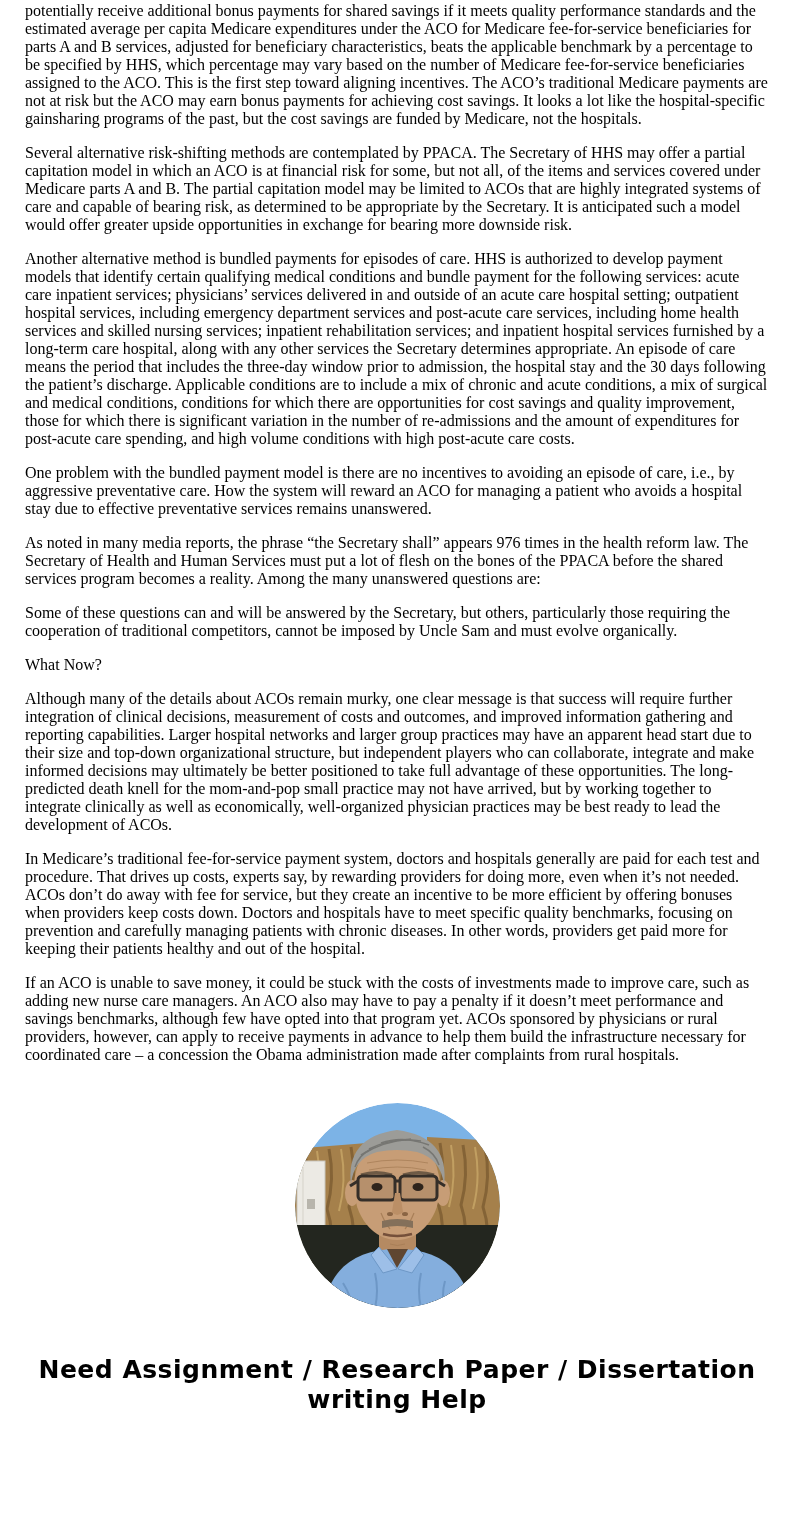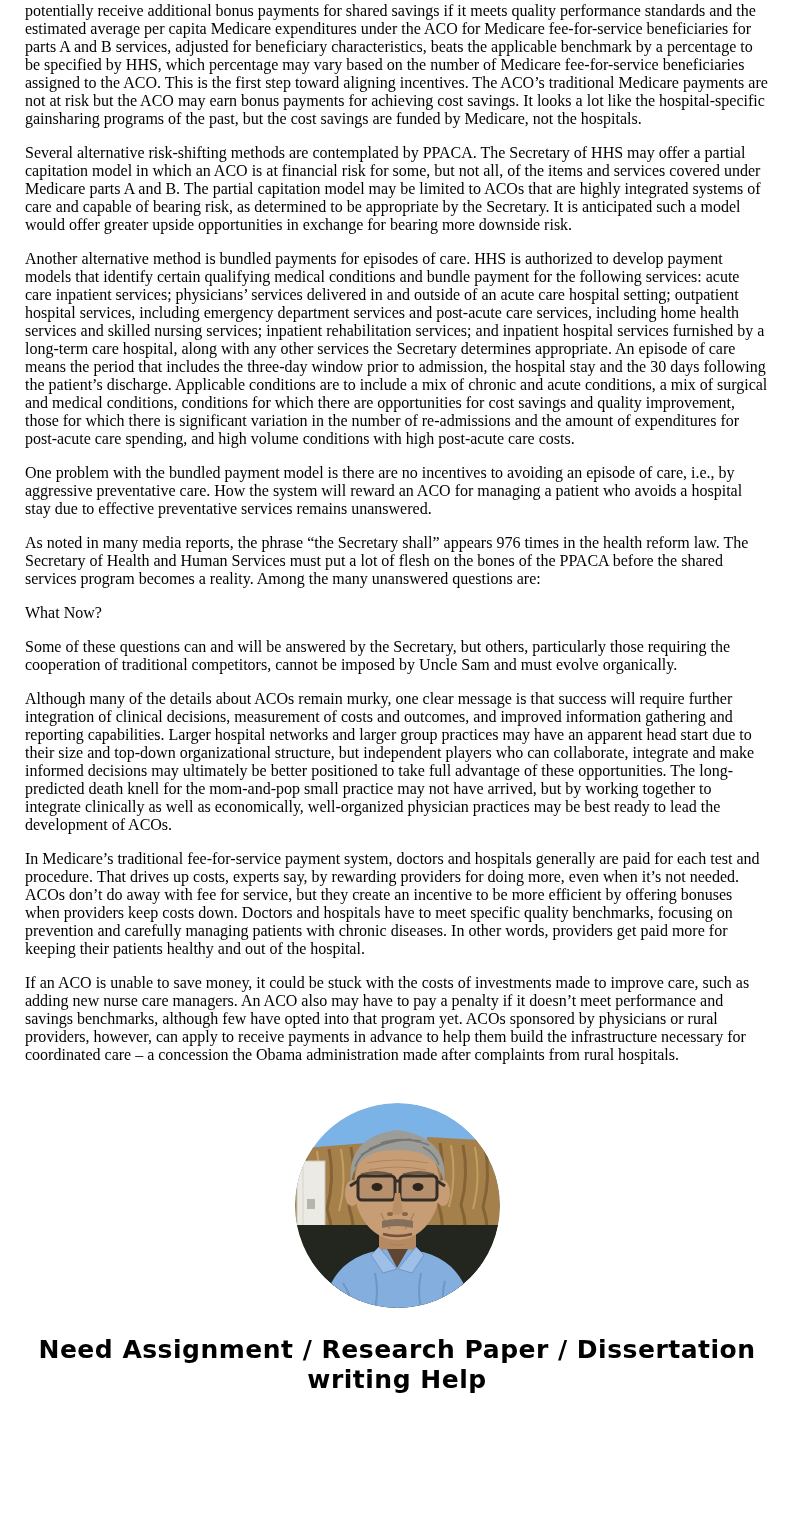--- a/index.html
+++ b/index.html
@@ -23,42 +23,42 @@
   .article p.first { margin-top: 2px; }
   .portrait-wrap {
     width: 205px;
     height: 205px;
     margin: 39px auto 0 auto;
     border-radius: 50%;
     overflow: hidden;
   }
   .portrait-wrap svg { display: block; }
   .footer {
-    margin-top: 27px;
+    margin-top: 47px;
     padding: 0 23px;
     text-align: center;
     font-family: "DejaVu Sans", sans-serif;
     font-weight: bold;
     font-size: 25px;
     line-height: 30px;
     letter-spacing: 0.5px;
     color: #000000;
   }
 </style>
 </head>
 <body>
 
 <div class="article">
   <p class="first">potentially receive additional bonus payments for shared savings if it meets quality performance standards and the estimated average per capita Medicare expenditures under the ACO for Medicare fee-for-service beneficiaries for parts A and B services, adjusted for beneficiary characteristics, beats the applicable benchmark by a percentage to be specified by HHS, which percentage may vary based on the number of Medicare fee-for-service beneficiaries assigned to the ACO. This is the first step toward aligning incentives. The ACO’s traditional Medicare payments are not at risk but the ACO may earn bonus payments for achieving cost savings. It looks a lot like the hospital-specific gainsharing programs of the past, but the cost savings are funded by Medicare, not the hospitals.</p>
   <p>Several alternative risk-shifting methods are contemplated by PPACA. The Secretary of HHS may offer a partial capitation model in which an ACO is at financial risk for some, but not all, of the items and services covered under Medicare parts A and B. The partial capitation model may be limited to ACOs that are highly integrated systems of care and capable of bearing risk, as determined to be appropriate by the Secretary. It is anticipated such a model would offer greater upside opportunities in exchange for bearing more downside risk.</p>
   <p>Another alternative method is bundled payments for episodes of care. HHS is authorized to develop payment models that identify certain qualifying medical conditions and bundle payment for the following services: acute care inpatient services; physicians’ services delivered in and outside of an acute care hospital setting; outpatient hospital services, including emergency department services and post-acute care services, including home health services and skilled nursing services; inpatient rehabilitation services; and inpatient hospital services furnished by a long-term care hospital, along with any other services the Secretary determines appropriate. An episode of care means the period that includes the three-day window prior to admission, the hospital stay and the 30 days following the patient’s discharge. Applicable conditions are to include a mix of chronic and acute conditions, a mix of surgical and medical conditions, conditions for which there are opportunities for cost savings and quality improvement, those for which there is significant variation in the number of re-admissions and the amount of expenditures for post-acute care spending, and high volume conditions with high post-acute care costs.</p>
   <p>One problem with the bundled payment model is there are no incentives to avoiding an episode of care, i.e., by aggressive preventative care. How the system will reward an ACO for managing a patient who avoids a hospital stay due to effective preventative services remains unanswered.</p>
   <p>As noted in many media reports, the phrase “the Secretary shall” appears 976 times in the health reform law. The Secretary of Health and Human Services must put a lot of flesh on the bones of the PPACA before the shared services program becomes a reality. Among the many unanswered questions are:</p>
+  <p>Some of these questions can and will be answered by the Secretary, but others, particularly those requiring the cooperation of traditional competitors, cannot be imposed by Uncle Sam and must evolve organically.</p>
   <p>What Now?</p>
-  <p>Some of these questions can and will be answered by the Secretary, but others, particularly those requiring the cooperation of traditional competitors, cannot be imposed by Uncle Sam and must evolve organically.</p>
   <p>Although many of the details about ACOs remain murky, one clear message is that success will require further integration of clinical decisions, measurement of costs and outcomes, and improved information gathering and reporting capabilities. Larger hospital networks and larger group practices may have an apparent head start due to their size and top-down organizational structure, but independent players who can collaborate, integrate and make informed decisions may ultimately be better positioned to take full advantage of these opportunities. The long-predicted death knell for the mom-and-pop small practice may not have arrived, but by working together to integrate clinically as well as economically, well-organized physician practices may be best ready to lead the development of ACOs.</p>
   <p>In Medicare’s traditional fee-for-service payment system, doctors and hospitals generally are paid for each test and procedure. That drives up costs, experts say, by rewarding providers for doing more, even when it’s not needed. ACOs don’t do away with fee for service, but they create an incentive to be more efficient by offering bonuses when providers keep costs down. Doctors and hospitals have to meet specific quality benchmarks, focusing on prevention and carefully managing patients with chronic diseases. In other words, providers get paid more for keeping their patients healthy and out of the hospital.</p>
   <p>If an ACO is unable to save money, it could be stuck with the costs of investments made to improve care, such as adding new nurse care managers. An ACO also may have to pay a penalty if it doesn’t meet performance and savings benchmarks, although few have opted into that program yet. ACOs sponsored by physicians or rural providers, however, can apply to receive payments in advance to help them build the infrastructure necessary for coordinated care – a concession the Obama administration made after complaints from rural hospitals.</p>
 </div>
 
 <div class="portrait-wrap" role="img" aria-label="Circular photo of an elderly man with gray hair and glasses wearing a light blue shirt">
   <svg width="205" height="205" viewBox="0 0 205 205" xmlns="http://www.w3.org/2000/svg">
     <defs>
       <clipPath id="circ">
           <circle cx="102.5" cy="102.5" r="102.5"></circle>

